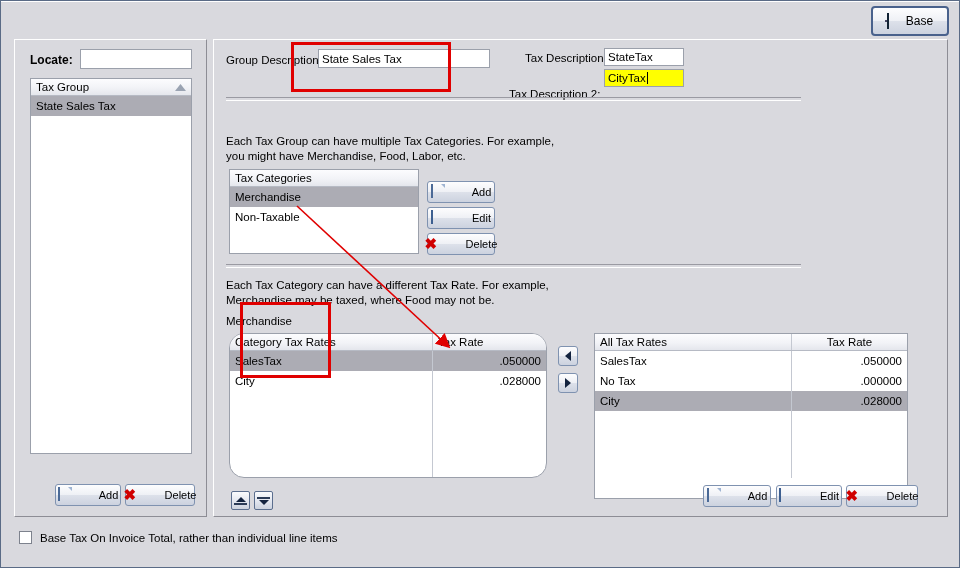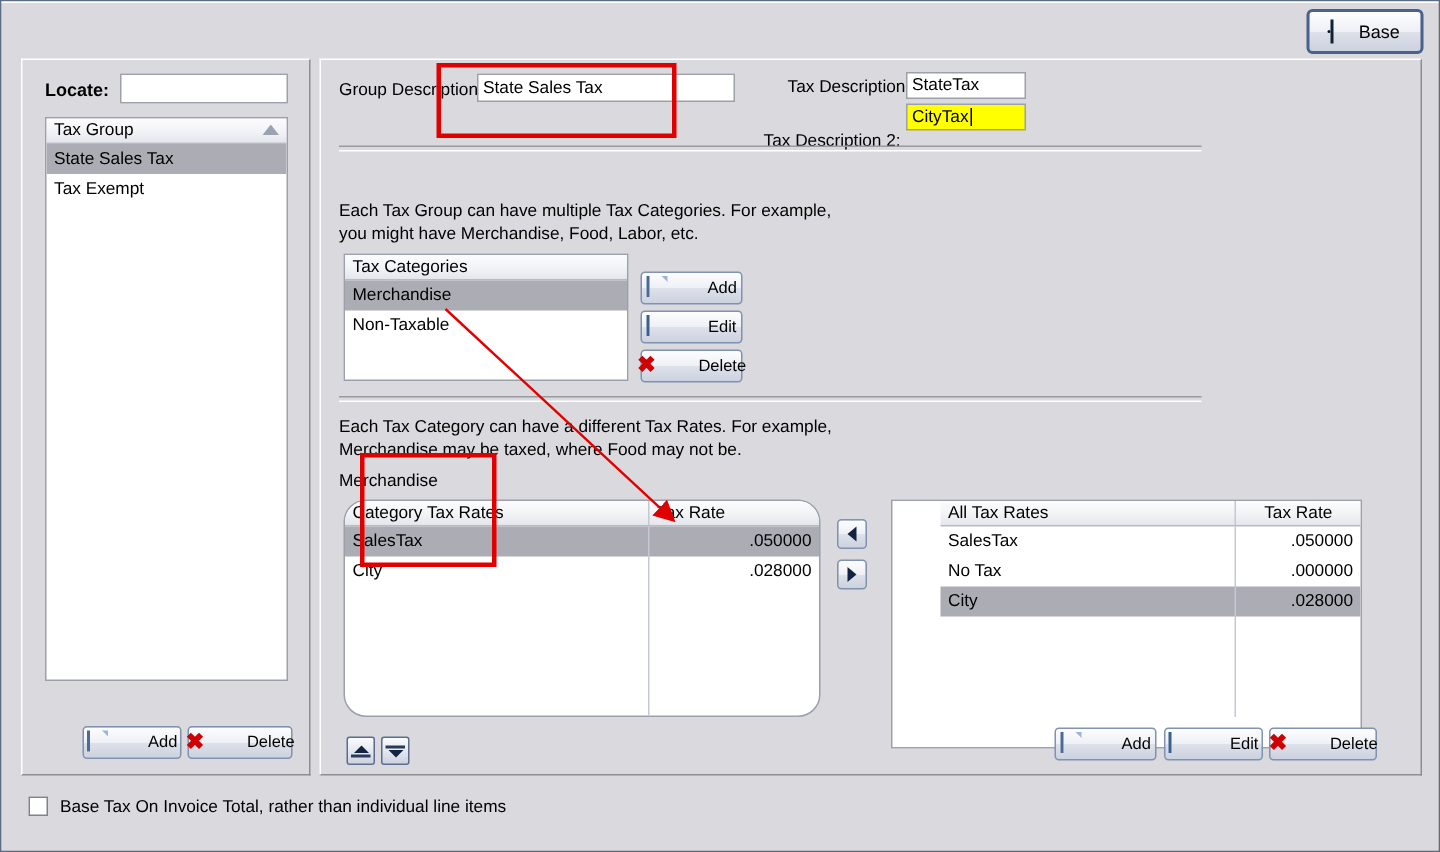--- a/index.html
+++ b/index.html
@@ -234,23 +234,20 @@
               <svg width="11" height="7" viewBox="0 0 11 7">
                   <polygon points="5.5,0 11,7 0,7" fill="#9aa3b2"></polygon>
                 </svg>
             </span>
           </div>
         </div>
         <div class="grid-body">
           <div class="row sel">
             <div class="c">State Sales Tax</div>
           </div>
-          <div class="row">
-            <div class="c">Tax Exempt</div>
-          </div>
         </div>
       </div>
 
       <div class="btn sm" style="position:absolute; left:40px; top:444px; width:63px;">
         <span class="ico"><span class="ico-doc"></span></span>
         <span>Add</span>
       </div>
       <div class="btn sm" style="position:absolute; left:110px; top:444px; width:70px;">
         <span class="ico"><span class="ico-x">✖</span></span>
         <span>Delete</span>
@@ -300,21 +297,21 @@
         <span class="ico"><span class="ico-doc-lines"></span></span>
         <span>Edit</span>
       </div>
       <div class="btn sm" style="position:absolute; left:213px; top:193px; width:68px;">
         <span class="ico"><span class="ico-x">✖</span></span>
         <span>Delete</span>
       </div>
 
       <div class="hsep" style="left:12px; top:224px; width:575px;"></div>
 
-      <span class="lbl" style="left:12px; top:239px;">Each Tax Category can have a different Tax Rates.  For example,</span>
+      <span class="lbl" style="left:12px; top:239px;">Each Tax Category can have a different Tax Rate.  For example,</span>
       <span class="lbl" style="left:12px; top:254px;">Merchandise may be taxed, where Food may not be.</span>
       <span class="lbl" style="left:12px; top:275px;">Merchandise</span>
 
       <div class="grid" style="left:15px; top:293px; width:318px; height:145px;border-radius:15px;">
         <div class="grid-head">
           <div class="hc" style="width:202px;">Category Tax Rates</div>
           <div class="hc" style="flex:1;">Tax Rate</div>
         </div>
         <div class="grid-body">
           <div class="colsep" style="left:202px; top:0; height:127px;"></div>
@@ -329,21 +326,21 @@
         </div>
       </div>
 
       <div class="btn tiny" style="position:absolute; left:344px; top:306px;">
         <span class="tri tri-left"></span>
       </div>
       <div class="btn tiny" style="position:absolute; left:344px; top:333px;">
         <span class="tri tri-right"></span>
       </div>
 
-      <div class="grid" style="left:380px; top:293px; width:314px; height:166px;padding-left:32px;">
+      <div class="grid" style="left:380px; top:293px; width:314px; height:166px;">
         <div class="grid-head">
           <div class="hc" style="width:196px;">All Tax Rates</div>
           <div class="hc" style="flex:1; justify-content:center;">Tax Rate</div>
         </div>
         <div class="grid-body">
           <div class="colsep" style="left:196px; top:0; height:127px;"></div>
           <div class="row">
             <div class="c" style="width:196px;">SalesTax</div>
             <div class="c num" style="flex:1;">.050000</div>
           </div>

